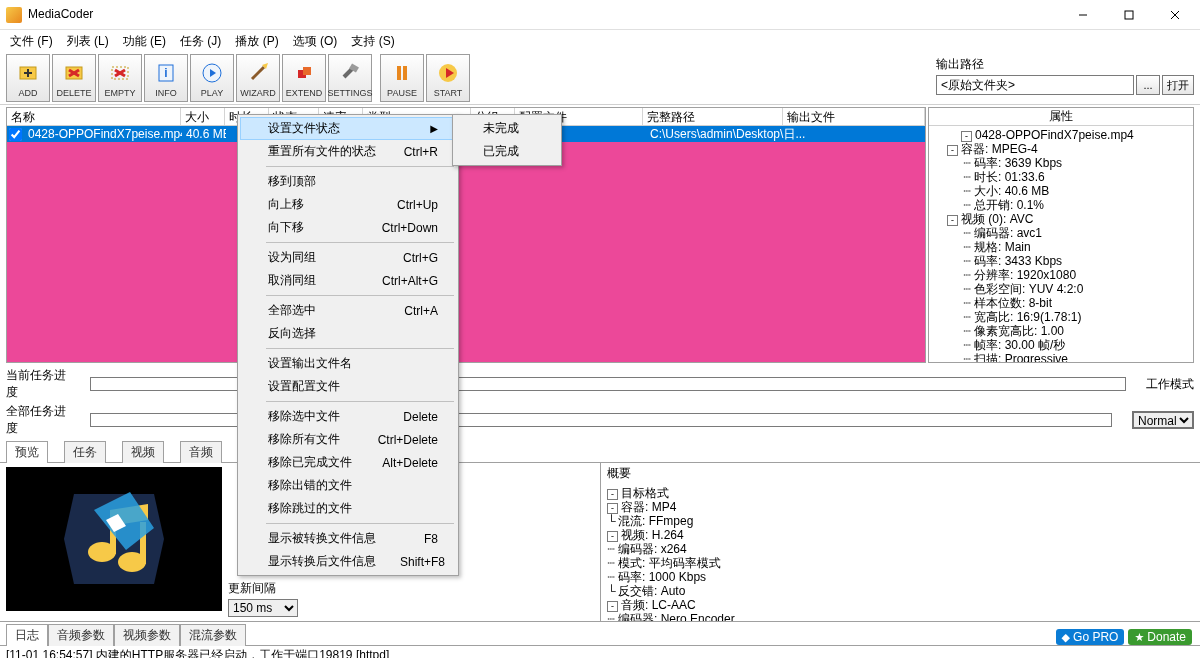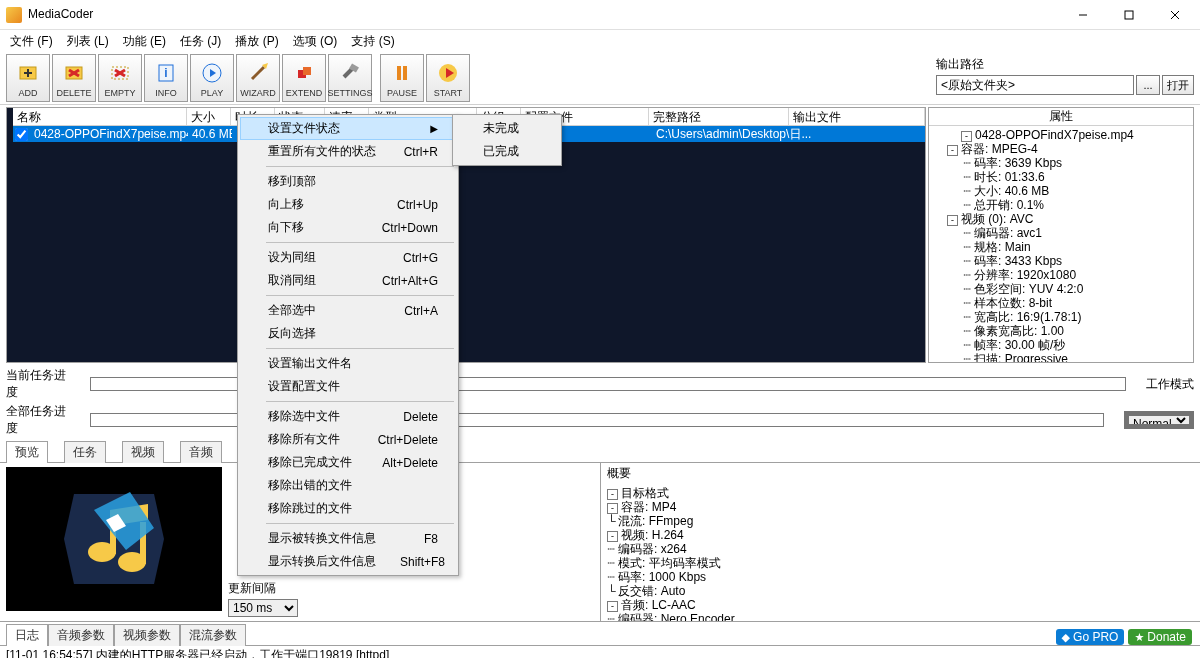--- a/index.html
+++ b/index.html
@@ -24,21 +24,21 @@
 .tool-label { font-size: 9px; }
 .toolspacer { flex: 1; }
 .outpath-block { display: flex; flex-direction: column; gap: 2px; padding-top: 2px; min-width: 258px; }
 .outpath-block .lbl { font-size: 12px; }
 .outpath-row { display: flex; gap: 2px; }
 .outpath-input { flex: 1; height: 20px; border: 1px solid #7a7a7a; padding: 0 4px; font-size: 12px; }
 .btn-tiny { height: 20px; min-width: 24px; border: 1px solid #7a7a7a; background: linear-gradient(#fff,#e6e6e6); padding: 0 4px; font-size: 11px; display: flex; align-items: center; justify-content: center; }
 
 
 .mainrow { display: flex; height: 260px; }
-.listarea { flex: 1; border: 1px solid #a0a0a0; margin: 2px 2px 2px 6px; display: flex; flex-direction: column; background: #0f172a; position: relative; padding-left: 6px; }
+.listarea { flex: 1; border: 1px solid #a0a0a0; margin: 2px 2px 2px 6px; display: flex; flex-direction: column; background: #ec4899; position: relative; }
 .cols { display: flex; height: 18px; background: #fff; border-bottom: 1px solid #d0d0d0; color: #000; }
 .col { border-right: 1px solid #d4d4d4; padding: 1px 4px; overflow: hidden; white-space: nowrap; }
 .row { height: 16px; display: flex; align-items: center; background: #0078d7; color: #fff; }
 .row .cell { padding: 0 4px; overflow: hidden; white-space: nowrap; }
 .row input[type=checkbox]{ margin: 0 2px; }
 
 .proparea { width: 266px; margin: 2px 6px 2px 0; display: flex; flex-direction: column; border: 1px solid #a0a0a0; }
 .prophead { height: 18px; text-align: center; background: #fff; border-bottom: 1px solid #d0d0d0; }
 .proptree { flex:1; overflow: auto; background: #fff; padding: 2px 4px; color: #000; line-height: 14px; font-size: 12px; }
 .proptree .node { white-space: nowrap; padding-left: 28px; }
@@ -46,21 +46,21 @@
 .proptree .ind2 { padding-left: 30px; }
 .exp { display:inline-block; width: 11px; height:11px; border:1px solid #7a7a7a; text-align:center; line-height:9px; margin-right:3px; font-size:9px; font-family: monospace;}
 .dot { display:inline-block; width:8px; text-align:center; margin-right:3px;}
 
 
 .progressarea { padding: 2px 6px; display: flex; flex-direction: column; gap: 2px; }
 .progressarea .prow { display: flex; align-items: center; gap: 20px; }
 .progressarea .plabel { width: 64px; }
 .progressarea .pbar { flex: 1; height: 14px; border: 1px solid #7a7a7a; background: #fff; }
 .workmode { display: flex; align-items: center; gap: 4px; }
-.workmode select { border: 5px solid #737373; height: 18px; font-size: 12px; width: 70px;}
+.workmode select { border: 2px solid #737373; height: 18px; font-size: 12px; width: 62px;}
 
 
 .tabsrow { display:flex; align-items:flex-end; padding: 1px 6px 0 6px; gap: 16px; border-bottom: 1px solid #a0a0a0; }
 .tab { border: 1px solid #a0a0a0; border-bottom: none; padding: 2px 8px; background: #f2f2f2; color: #333; position: relative; bottom: -1px; }
 .tab.active { background: #fff; font-weight: normal; }
 
 
 .midrow { display: flex; height: 158px; }
 .preview { width: 600px; padding: 4px 6px; display: flex; gap: 6px; }
 .preview-img { width: 216px; height: 144px; background: #000; display:flex; align-items:center; justify-content:center; }

